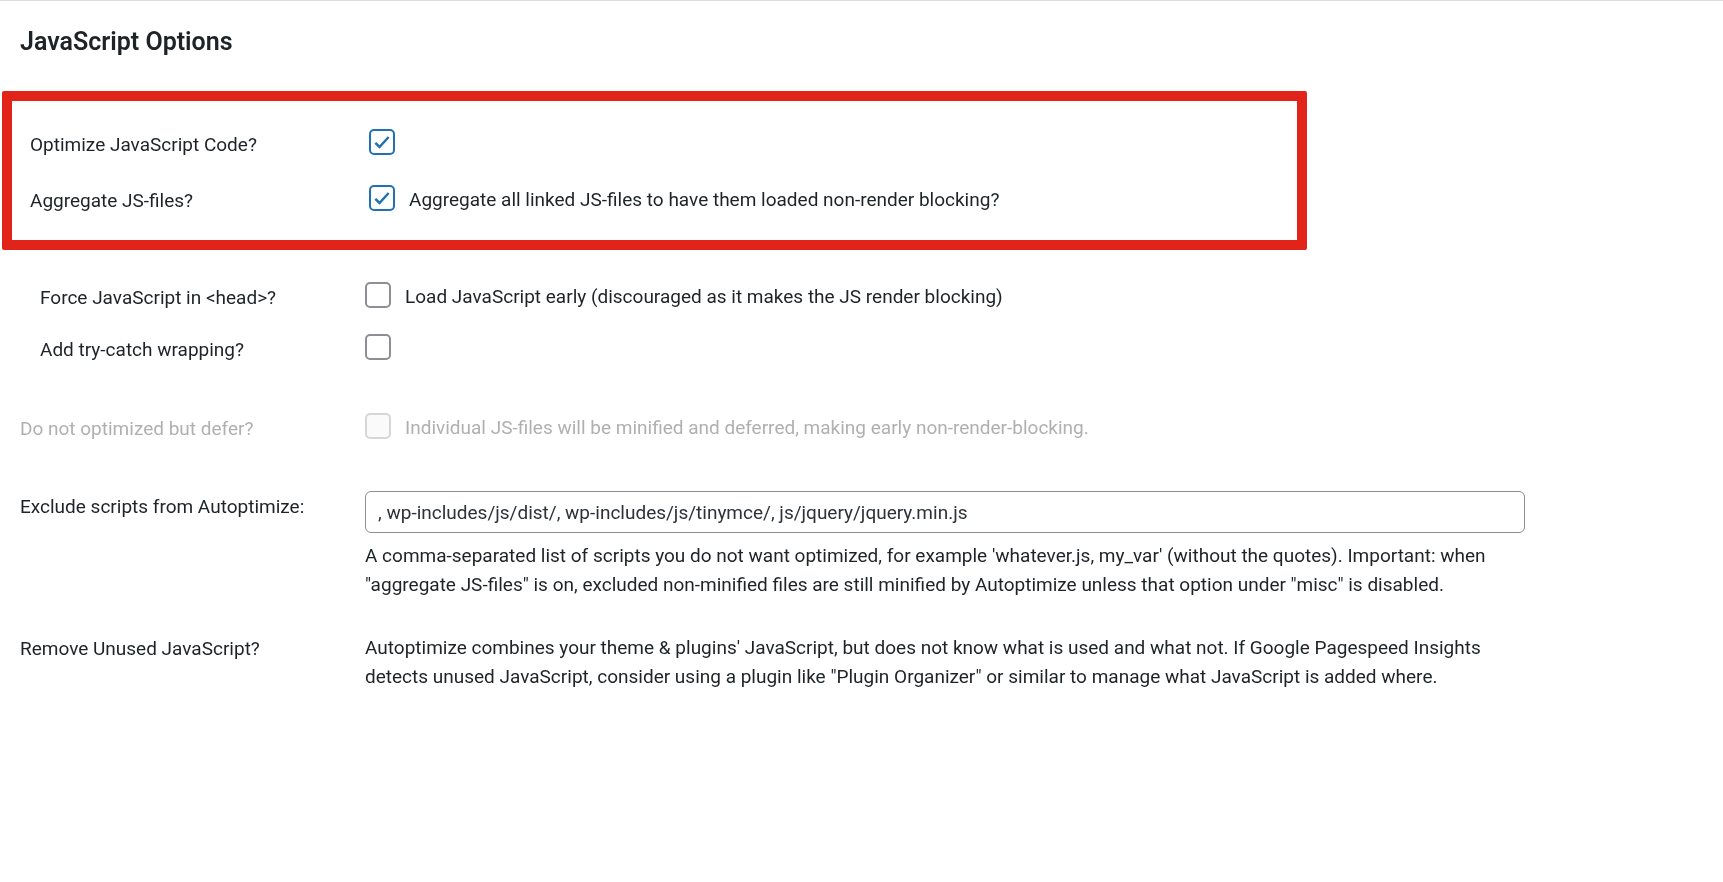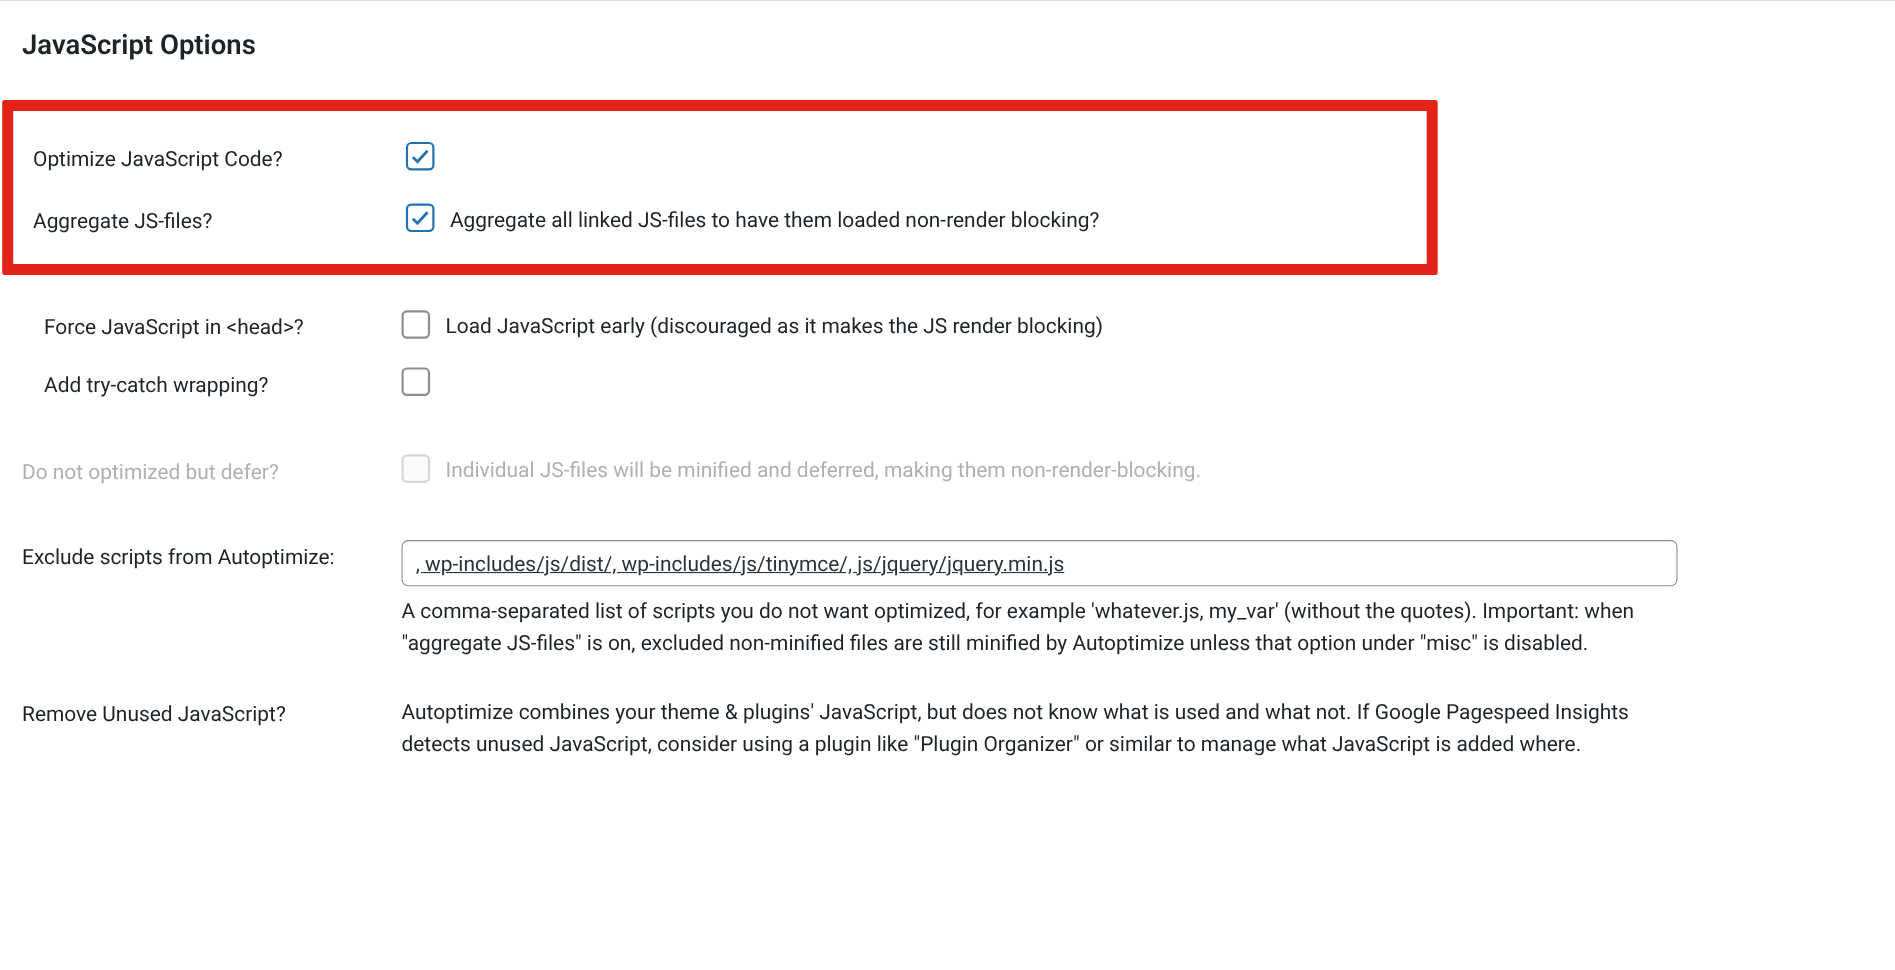--- a/index.html
+++ b/index.html
@@ -121,21 +121,20 @@
     width: 100%;
     max-width: 1160px;
     padding: 8px 12px;
     font-size: 19px;
     border: 1px solid #8c8f94;
     border-radius: 6px;
     color: #2c3338;
     background: #fff;
     font-family: inherit;
     height: 42px;
-    text-decoration: underline;
   }
   .help {
     font-size: 19px;
     color: #1d2327;
     line-height: 1.55;
     max-width: 1160px;
   }
 </style>
 </head>
 <body>
@@ -192,21 +191,21 @@
         </span>
       </div>
     </div>
 
     <div class="option-row" style="margin-bottom:48px;">
       <div class="option-label muted">Do not optimized but defer?</div>
       <div class="option-control">
         <span class="cbx disabled">
           
         </span>
-        <span class="option-desc muted">Individual JS-files will be minified and deferred, making them non-render-blocking.</span>
+        <span class="option-desc muted">Individual JS-files will be minified and deferred, making early non-render-blocking.</span>
       </div>
     </div>
 
     <div class="option-row" style="margin-bottom:33px;">
       <div class="option-label">Exclude scripts from Autoptimize:</div>
       <div class="option-control stack">
         <input type="text" class="txt" value=", wp-includes/js/dist/, wp-includes/js/tinymce/, js/jquery/jquery.min.js" style="">
         <div class="help">A comma-separated list of scripts you do not want optimized, for example 'whatever.js, my_var' (without the quotes). Important: when "aggregate JS-files" is on, excluded non-minified files are still minified by Autoptimize unless that option under "misc" is disabled.</div>
       </div>
     </div>

